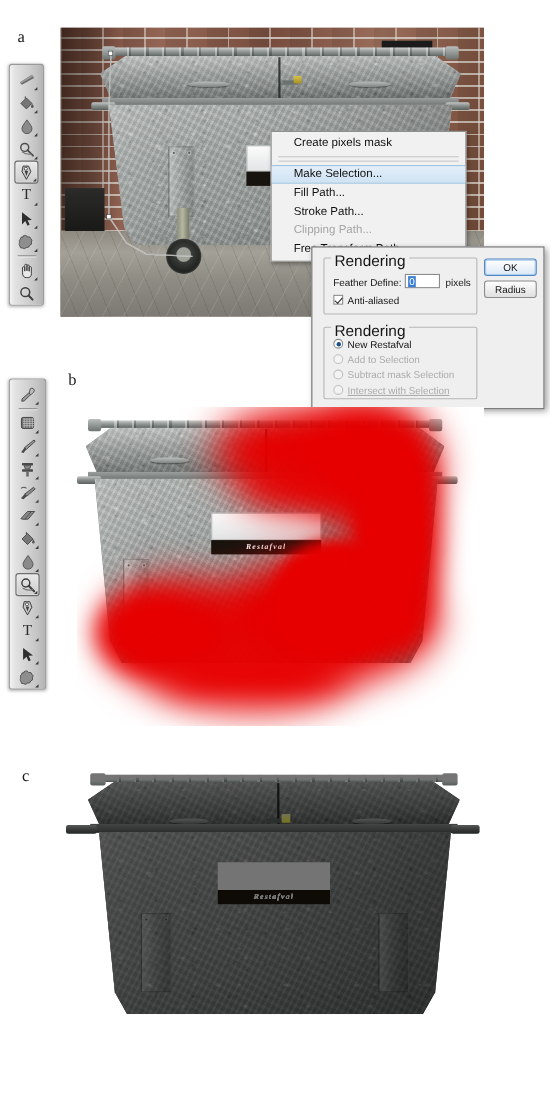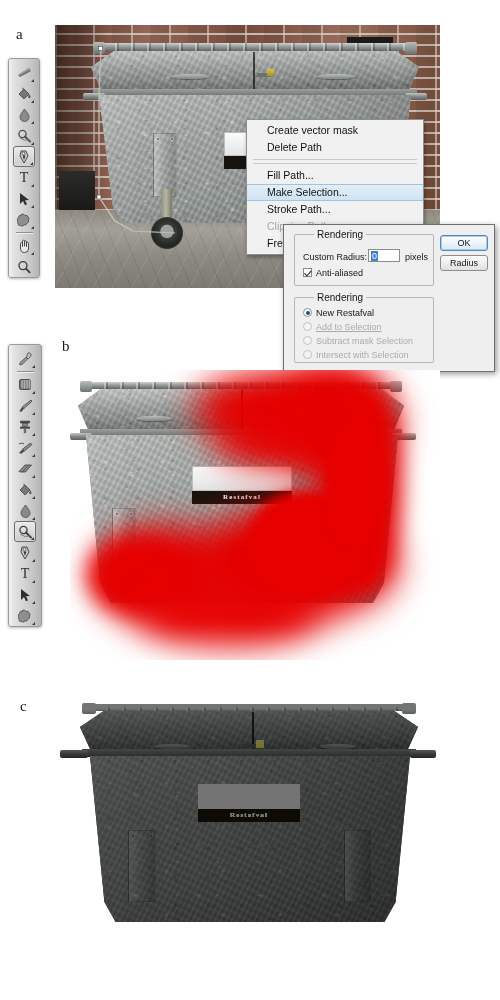--- a/index.html
+++ b/index.html
@@ -160,21 +160,21 @@
     position:absolute;
     background: linear-gradient(90deg,#8d8f7e,#b5b7a3 45%,#787a68);
   }
   .dz-wheel {
     position:absolute; border-radius:50%;
     background: radial-gradient(circle at 50% 45%, #9fa29b 0 26%, #3a3c39 30%, #232523 62%, #131413 100%);
     box-shadow: inset 0 0 2px rgba(255,255,255,0.3);
   }
 
   
-  .sign { position:absolute; }
+  .sign { position:absolute;font-style:italic; }
   .sign-white {
     position:absolute; left:0; right:0; top:0;
     background: linear-gradient(180deg,#fbfbfb,#e3e5e6);
     border:1px solid rgba(140,145,145,0.5);
     box-sizing:border-box;
   }
   .sign-black {
     position:absolute; left:0; right:0; bottom:0;
     background:#17140f;
     display:flex; align-items:center; justify-content:center;
@@ -263,23 +263,23 @@
     color:#151515;
     box-sizing:border-box;
   }
   .fieldset {
     position:absolute;
     border:1px solid #b6b6b6;
     border-radius:2px;
     box-sizing:border-box;
   }
   .legend {
-    position:absolute; top:-6px; left:19px;
+    position:absolute; top:-6px; left:6px;
     background:#efefef; padding:0 3px;
-    font-size:10px; color:#151515;
+    font-size:14px; color:#151515;
   }
   .lbl { position:absolute; white-space:nowrap; }
   .txtfield {
     position:absolute;
     background:#ffffff;
     border:1px solid #8c8c8c;
     box-sizing:border-box;
     font-size:9px;
     display:flex; align-items:center;
     padding-left:2px;
@@ -464,54 +464,53 @@
     </div>
     <div class="tool">
       <svg width="14" height="14" viewBox="0 0 14 14">
           <circle cx="6" cy="5.6" r="4" fill="none" stroke="#3d3d3d" stroke-width="1.3"></circle>
           <path d="M9 8.6 L12.6 12.4" stroke="#3d3d3d" stroke-width="1.8" stroke-linecap="round"></path>
         </svg>
     </div>
   </div>
 
   <div class="ctxmenu" style="left:246px; top:119px; width:178px;">
-    <div class="mi">Create vector mask</div>
-    <div class="mi">Delete Path</div>
+    <div class="mi">Create pixels mask</div>
     <div class="mi-sep"></div>
     <div class="mi-sep"></div>
+    <div class="mi hl">Make Selection...</div>
     <div class="mi">Fill Path...</div>
-    <div class="mi hl">Make Selection...</div>
     <div class="mi">Stroke Path...</div>
     <div class="mi dis">Clipping Path...</div>
     <div class="mi">Free Transform Path</div>
   </div>
 
   <div class="dlg" style="left:283px; top:224px; width:212px; height:148px;">
 
     <div class="fieldset" style="left:10px; top:9px; width:140px; height:52px;">
       <span class="legend">Rendering</span>
-      <span class="lbl" style="left:8px; top:17px;">Custom Radius:</span>
+      <span class="lbl" style="left:8px; top:17px;">Feather Define:</span>
       <div class="txtfield" style="left:73px; top:14px; width:32px; height:13px;">
         <span class="selval">0</span>
       </div>
       <span class="lbl" style="left:110px; top:17px;">pixels</span>
       <div class="cbx" style="left:8px; top:33px;"></div>
       <span class="lbl" style="left:21px; top:33px;">Anti-aliased</span>
     </div>
 
     <div class="fieldset" style="left:10px; top:72px; width:140px; height:66px;">
       <span class="legend">Rendering</span>
       <div class="rdo on" style="left:8px; top:10px;"></div>
       <span class="lbl" style="left:21px; top:10px;">New Restafval</span>
       <div class="rdo dis" style="left:8px; top:24px;"></div>
-      <span class="lbl dis" style="left:21px; top:24px;text-decoration:underline;">Add to Selection</span>
+      <span class="lbl dis" style="left:21px; top:24px;">Add to Selection</span>
       <div class="rdo dis" style="left:8px; top:38px;"></div>
       <span class="lbl dis" style="left:21px; top:38px;">Subtract mask Selection</span>
       <div class="rdo dis" style="left:8px; top:52px;"></div>
-      <span class="lbl dis" style="left:21px; top:52px;">Intersect with Selection</span>
+      <span class="lbl dis" style="left:21px; top:52px;text-decoration:underline;">Intersect with Selection</span>
     </div>
 
     <div class="btn default" style="left:156px; top:10px; width:48px; height:16px;">OK</div>
     <div class="btn" style="left:156px; top:30px; width:48px; height:16px;">Radius</div>
   </div>
 
   <div class="panel-letter" style="left:62px; top:338px;">b</div>
 
   <div class="photo" style="left:70px; top:370px; width:370px; height:290px; background:#ffffff;">
     <div class="dumpster" style="left:4px; top:6px; width:334px; height:228px;">

